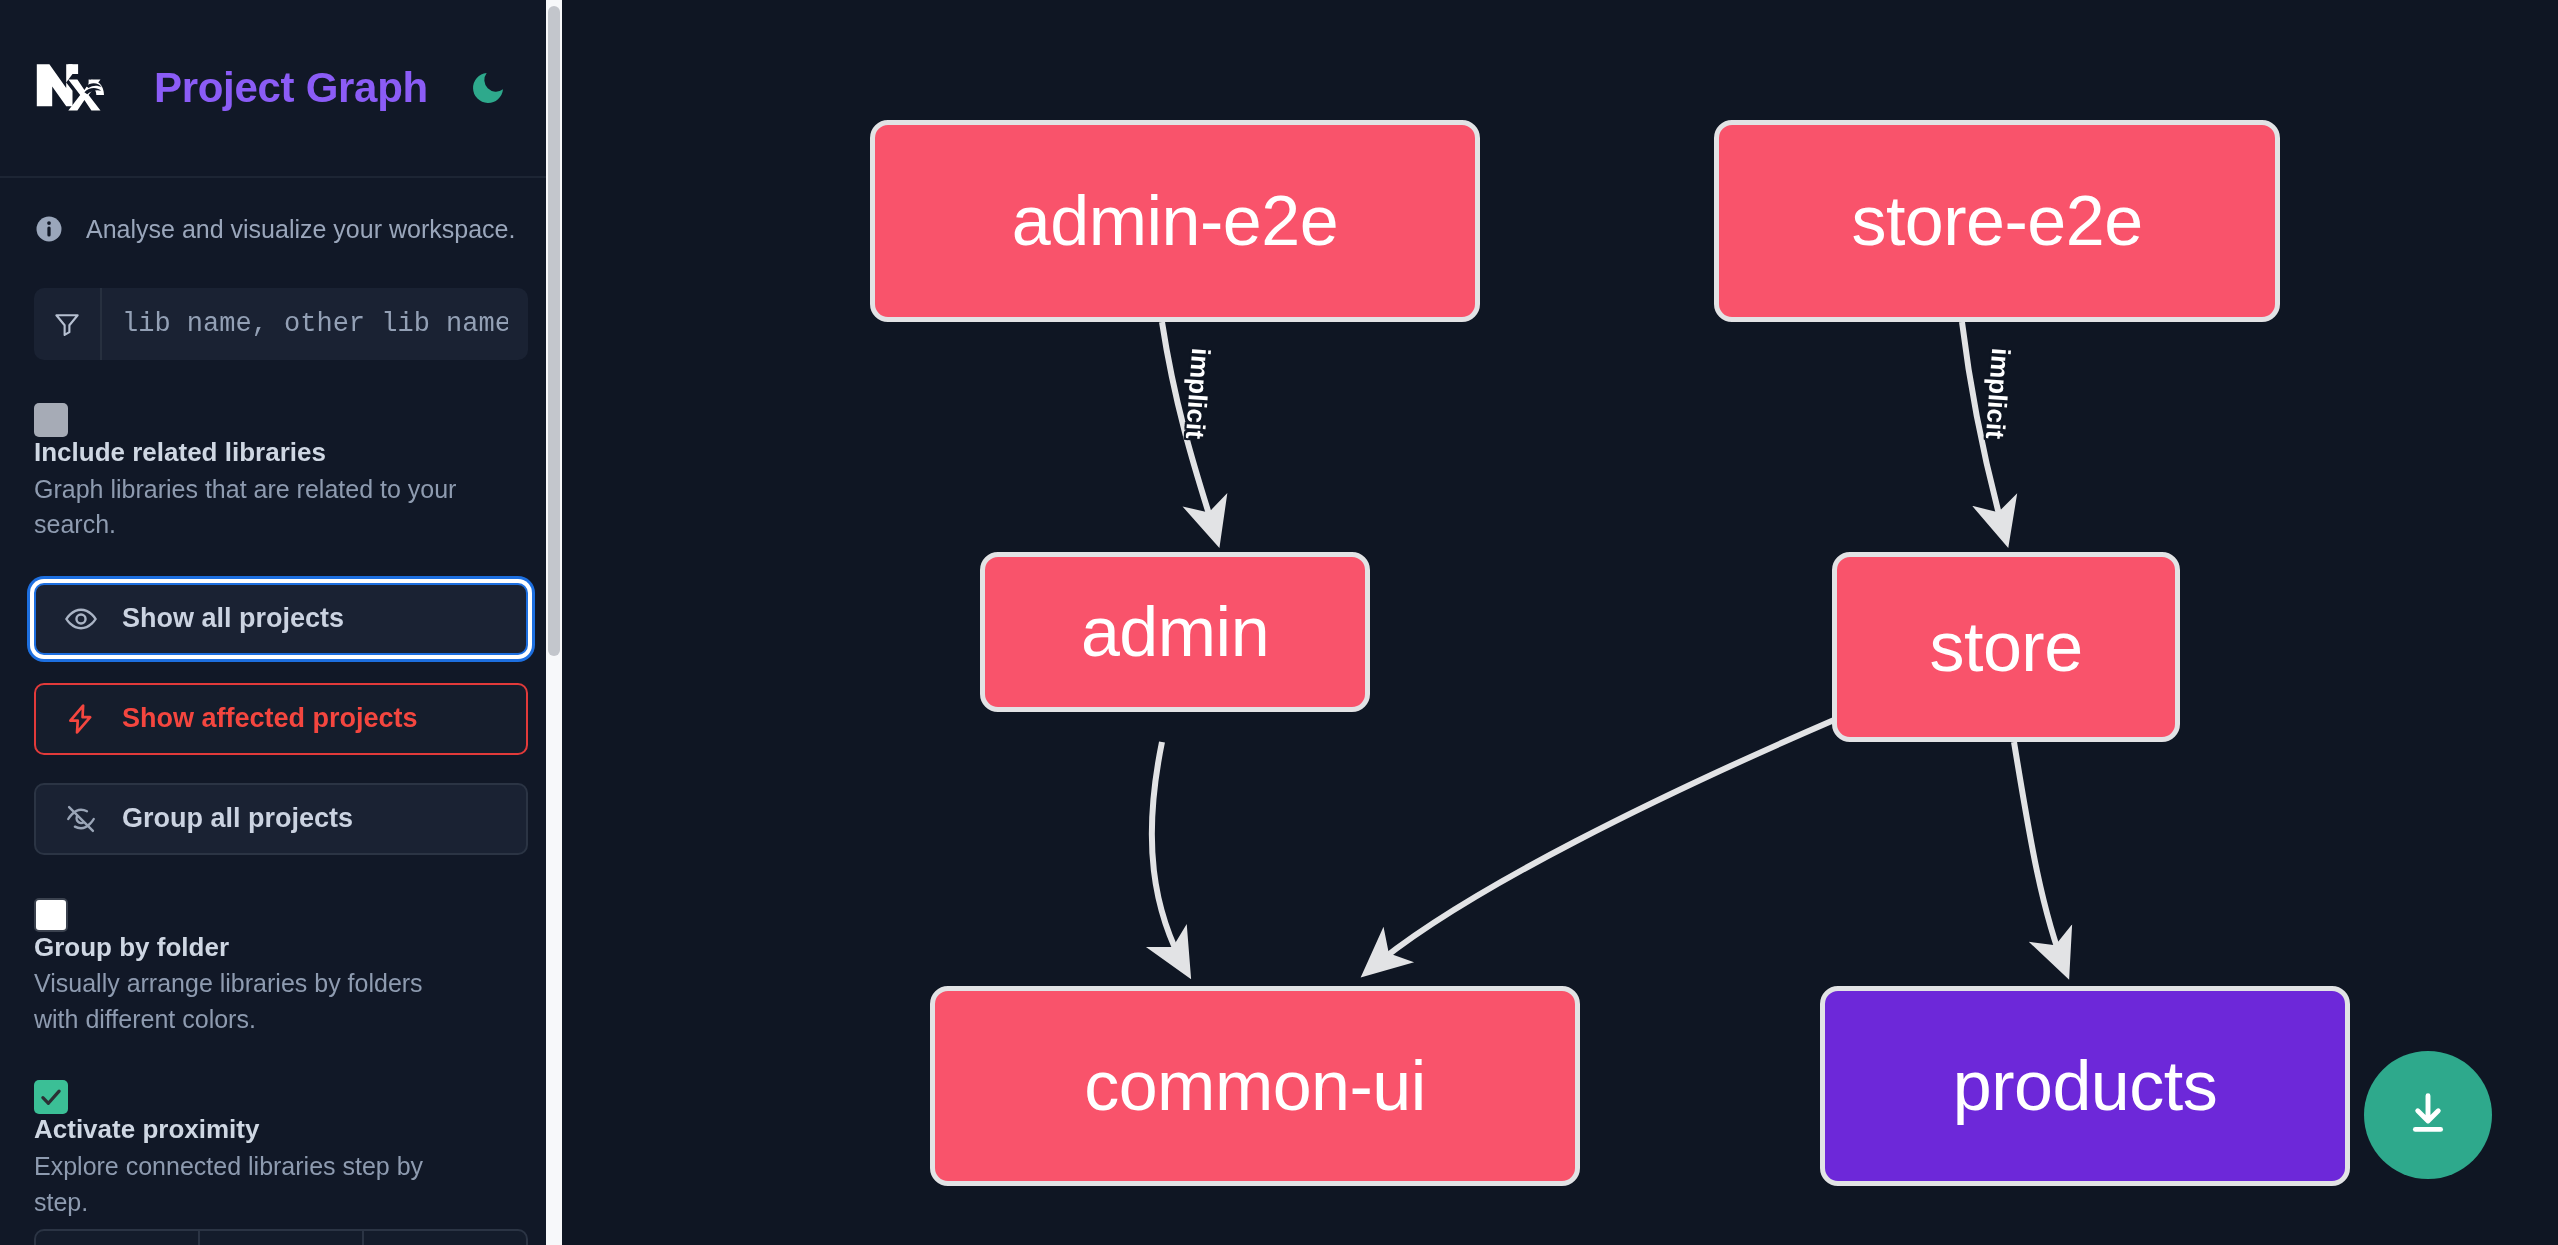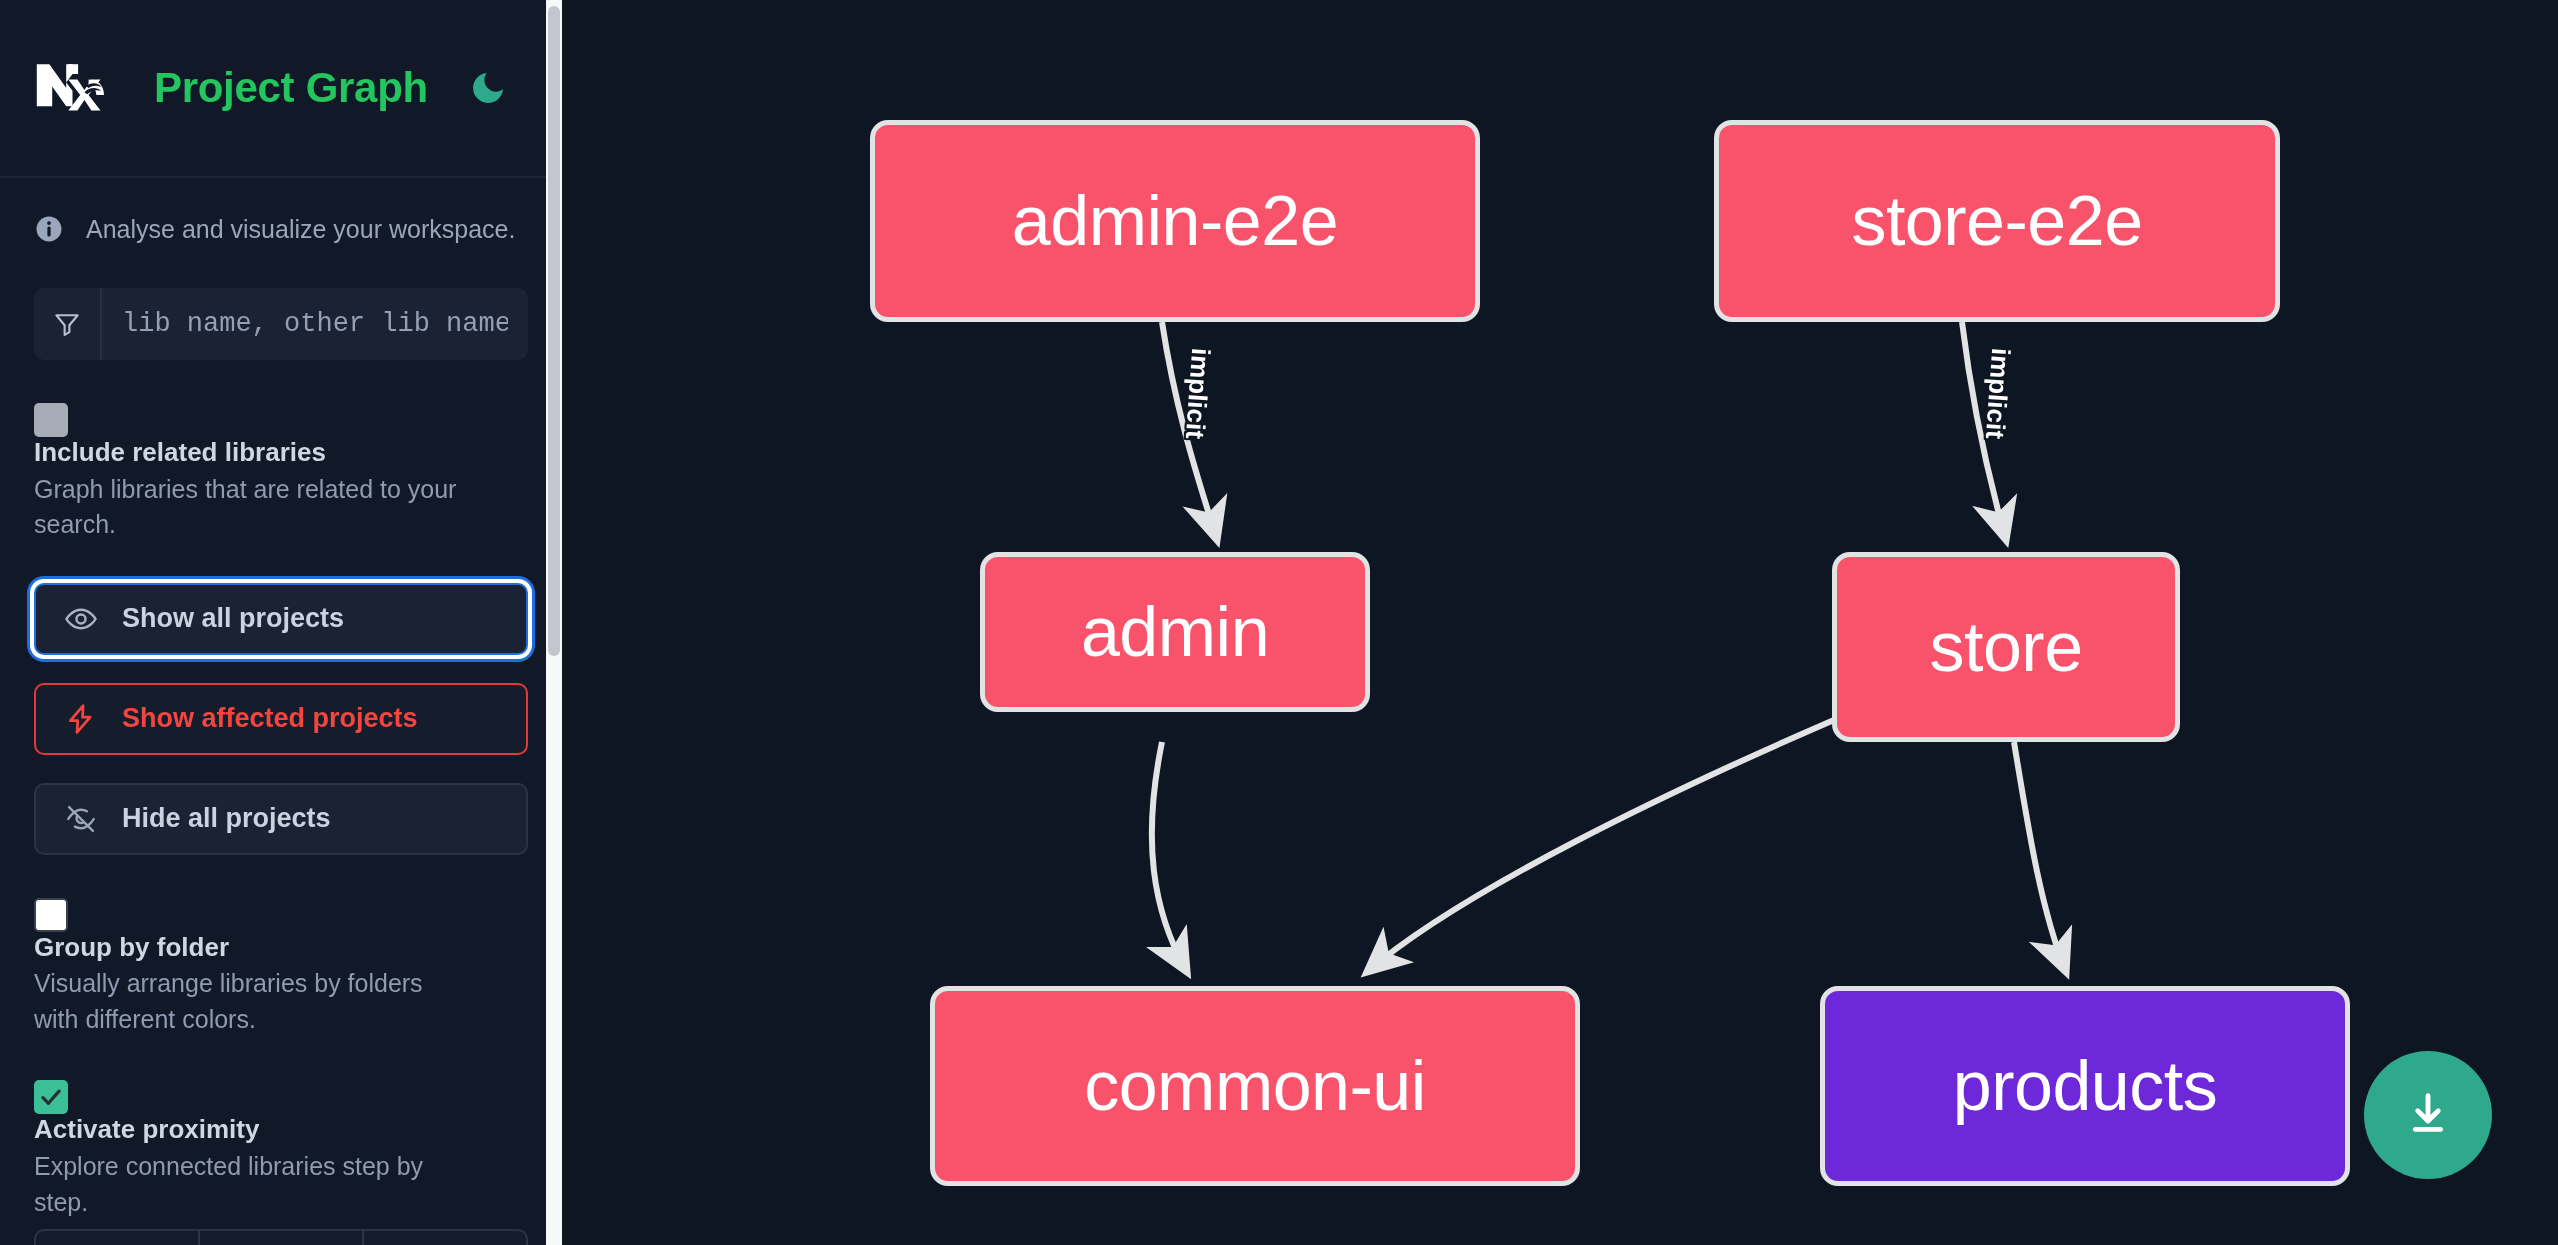--- a/index.html
+++ b/index.html
@@ -41,21 +41,21 @@
 
   .nx-logo {
     width: 84px;
     height: 58px;
     flex: 0 0 auto;
     display: block;
   }
 
   .app-title {
     margin-left: 36px;
-    color: #22c55e;
+    color: #8b5cf6;
     font-size: 42px;
     font-weight: bold;
     letter-spacing: -0.3px;
     white-space: nowrap;
   }
 
   .theme-toggle {
     margin-left: 38px;
     width: 44px;
     height: 44px;
@@ -381,21 +381,21 @@
       </div>
 
       <div class="btn plain">
         <span class="btn-ico">
           <svg viewBox="0 0 24 24" width="34" height="34" aria-hidden="true">
             <path d="M3 12s3.8-6.5 9-6.5c1.6 0 3 .4 4.2 1M21 12s-3.8 6.5-9 6.5c-1.7 0-3.1-.4-4.3-1.1" fill="none" stroke="#9aa5b7" stroke-width="1.7" stroke-linecap="round"></path>
             <path d="M9.6 9.6a3.2 3.2 0 0 0 4.5 4.5" fill="none" stroke="#9aa5b7" stroke-width="1.7"></path>
             <line x1="3.6" y1="3.6" x2="20.4" y2="20.4" stroke="#9aa5b7" stroke-width="1.7" stroke-linecap="round"></line>
           </svg>
         </span>
-        <span class="btn-label">Hide all projects</span>
+        <span class="btn-label">Group all projects</span>
       </div>
     </div>
 
     <div class="option">
       <span class="cbox white"></span>
       <div class="option-body">
         <div class="option-title">Group by folder</div>
         <div class="option-desc">Visually arrange libraries by folders with different colors.</div>
       </div>
     </div>

